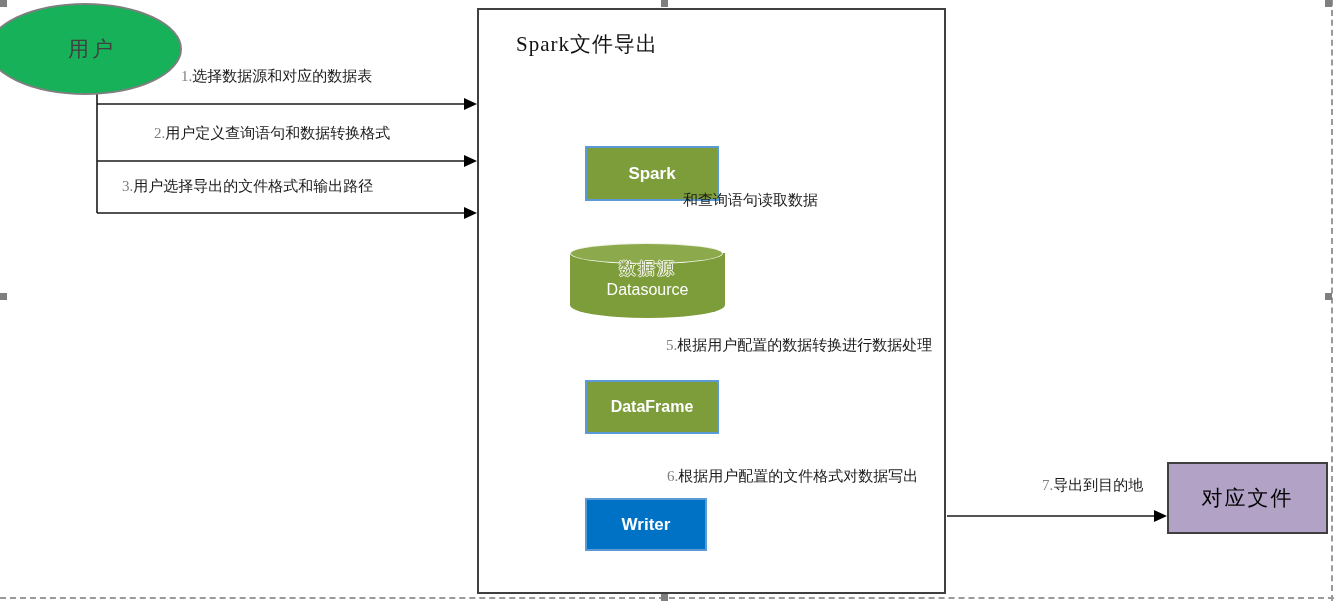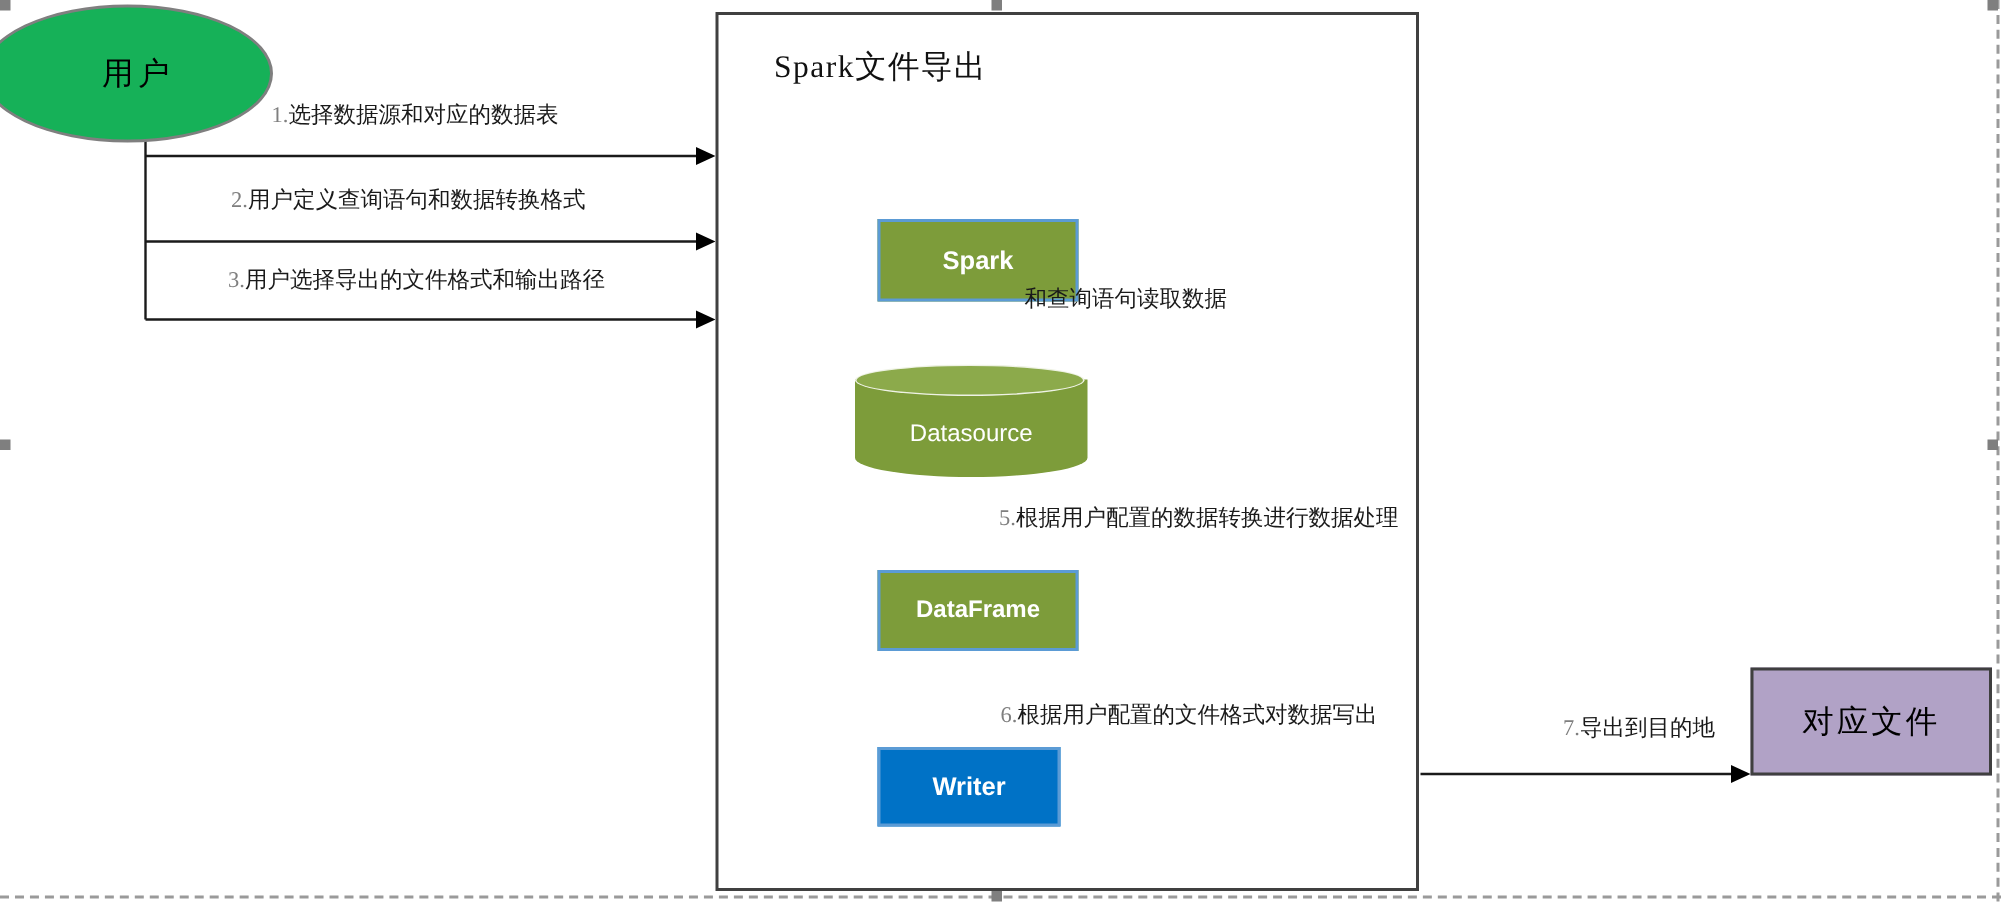--- a/index.html
+++ b/index.html
@@ -12,21 +12,21 @@
   .sel-right{right:1px;top:0;height:601px;width:0;border-right:2px dashed #9a9a9a;}
   .sel-bottom{left:0;top:597px;width:1334px;height:0;border-top:2px dashed #9a9a9a;}
   .handle{position:absolute;width:7px;height:7px;background:#7f7f7f;}
 
   
   .user-ellipse{
     position:absolute;left:-12px;top:3px;width:190px;height:88px;
     background:#16b158;border:2px solid #7f7f7f;border-radius:50%;
     display:flex;align-items:center;justify-content:center;
   }
-  .user-ellipse span{font-size:21px;color:#000000;letter-spacing:3px;padding-left:14px;}
+  .user-ellipse span{font-size:21px;color:#404040;letter-spacing:3px;padding-left:14px;}
 
   
   .container-rect{
     position:absolute;left:477px;top:8px;width:469px;height:586px;
     border:2px solid #404040;background:#ffffff;box-sizing:border-box;
   }
   .container-title{
     position:absolute;left:516px;top:30px;font-size:21px;color:#111;
     letter-spacing:1px;
   }
@@ -36,21 +36,21 @@
     position:absolute;display:flex;align-items:center;justify-content:center;
     font-family:"Liberation Sans", sans-serif;font-weight:bold;color:#fff;
     box-sizing:border-box;
   }
   .olive{background:#7d9c3a;border:2px solid #5b9bd5;}
   .spark-box{left:585px;top:118px;width:134px;height:55px;font-size:17px;margin-top:28px;}
   .dataframe-box{left:585px;top:380px;width:134px;height:54px;font-size:16px;}
   .writer-box{left:585px;top:498px;width:122px;height:53px;font-size:17px;
     background:#0072c6;border:2px solid #5b9bd5;}
   .dest-box{
-    left:1167px;top:445px;width:161px;height:72px;
+    left:1167px;top:462px;width:161px;height:72px;
     background:#b1a2c6;border:2px solid #3f3f3f;
     font-family:"Liberation Serif", serif;font-weight:normal;color:#000;font-size:21px;
     letter-spacing:2px;
   }
 
   
   .cylinder{position:absolute;left:570px;top:243px;width:155px;height:75px;}
   .cyl-body{
     position:absolute;left:0;top:10px;width:155px;height:65px;background:#7d9c3a;
     border-radius:0 0 78px 78px / 0 0 13px 13px;
@@ -67,21 +67,21 @@
   .cyl-en{
     position:absolute;left:0;top:38px;width:155px;text-align:center;
     font-family:"Liberation Sans", sans-serif;font-weight:normal;font-size:16px;color:#fff;
   }
 
   
   .lbl{position:absolute;font-size:15px;white-space:nowrap;color:#1a1a1a;}
   .lbl .num{color:#7f7f7f;}
   .lbl-1{left:167px;top:67px;margin-left:14px;}
   .lbl-2{left:154px;top:124px;}
-  .lbl-3{left:122px;top:177px;margin-left:30px;}
+  .lbl-3{left:122px;top:177px;}
   .lbl-4{left:672px;top:187px;line-height:26px;}
   .lbl-4 .line2{padding-left:11px;}
   .lbl-5{left:666px;top:336px;}
   .lbl-6{left:667px;top:467px;}
   .lbl-7{left:1042px;top:476px;}
 
   svg.wires{position:absolute;left:0;top:0;pointer-events:none;}
 </style>
 </head>
 <body>
@@ -124,20 +124,21 @@
 <div class="container-rect"></div>
 <div class="container-title">Spark文件导出</div>
 
 <div class="node olive spark-box">
   <span>Spark</span>
 </div>
 
 <div class="cylinder">
   <div class="cyl-body"></div>
   <div class="cyl-top"></div>
+  <div class="cyl-cn">数据源</div>
   <div class="cyl-en">Datasource</div>
 </div>
 
 <div class="node olive dataframe-box">
   <span>DataFrame</span>
 </div>
 
 <div class="node writer-box">
   <span>Writer</span>
 </div>

